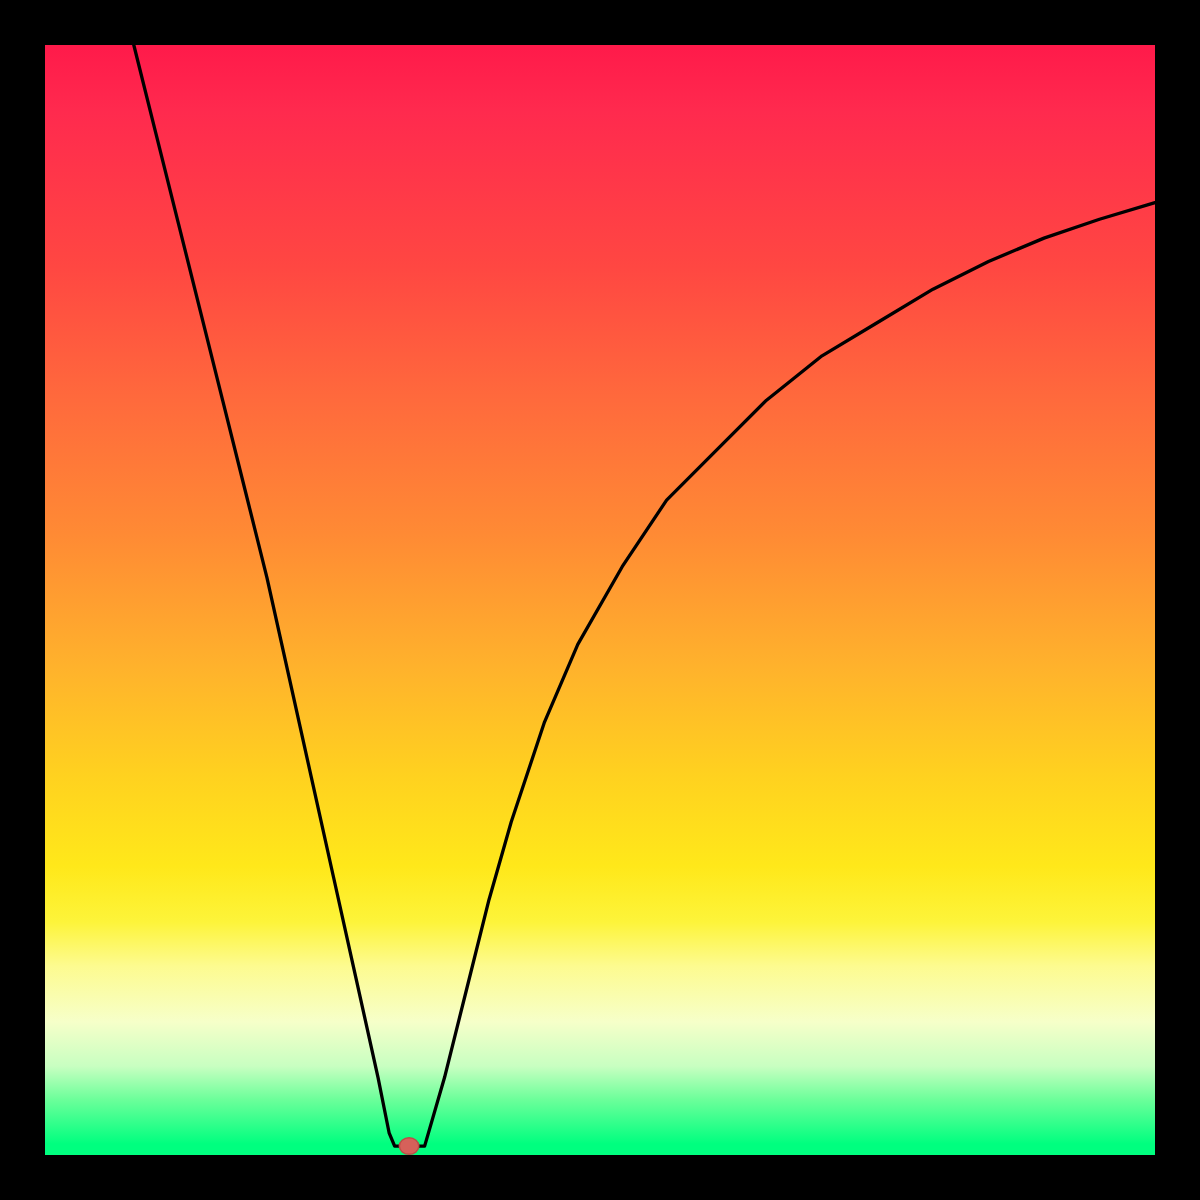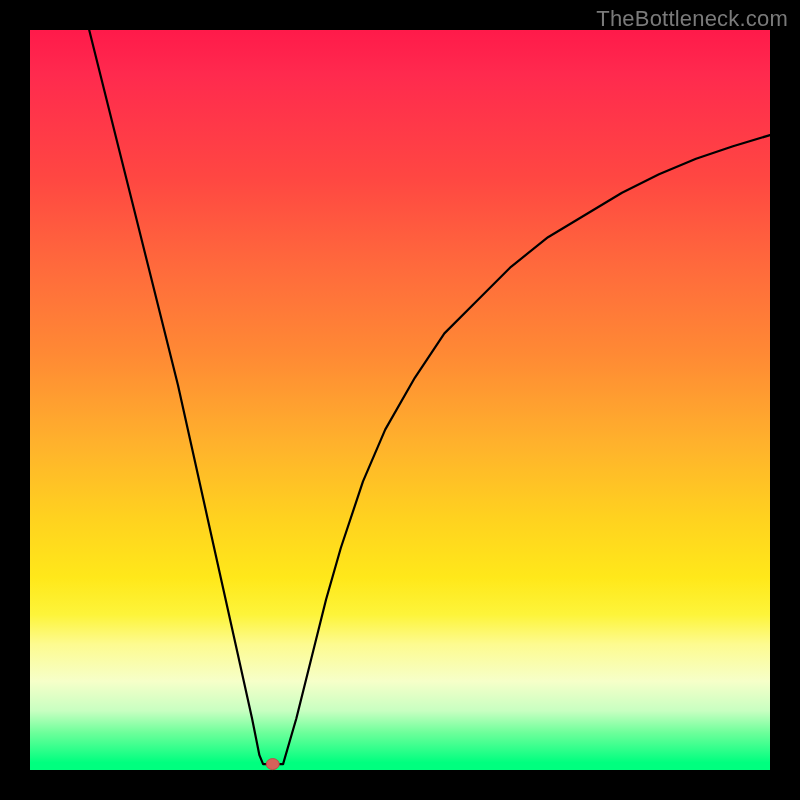--- a/index.html
+++ b/index.html
@@ -76,14 +76,13 @@
 </head>
 <body>
 
 <div class="frame">
   <div class="plot">
     <svg class="svg-layer" viewBox="0 0 740 740" preserveAspectRatio="none">
       <path id="curve-path" class="curve" d="M 59.20 0.00 L 74.00 59.20 L 88.80 118.40 L 103.60 177.60 L 118.40 236.80 L 133.20 296.00 L 148.00 355.20 L 162.80 421.80 L 177.60 488.40 L 192.40 555.00 L 207.20 621.60 L 222.00 688.20 L 229.40 725.20 L 233.10 734.08 L 233.10 734.08 L 253.08 734.08 L 253.08 734.08 L 266.40 688.20 L 281.20 629.00 L 296.00 569.80 L 310.80 518.00 L 333.00 451.40 L 355.20 399.60 L 384.80 347.80 L 414.40 303.40 L 444.00 273.80 L 481.00 236.80 L 518.00 207.20 L 555.00 185.00 L 592.00 162.80 L 629.00 144.30 L 666.00 128.76 L 703.00 116.18 L 740.00 105.08"></path>
       <ellipse id="marker-dot" class="dot" rx="6.5" ry="5.5" cx="242.72" cy="734.08"></ellipse>
     </svg>
   </div>
-  <div class="watermark">TheBottleneck.com</div>
 </div>
 
 </body></html>

